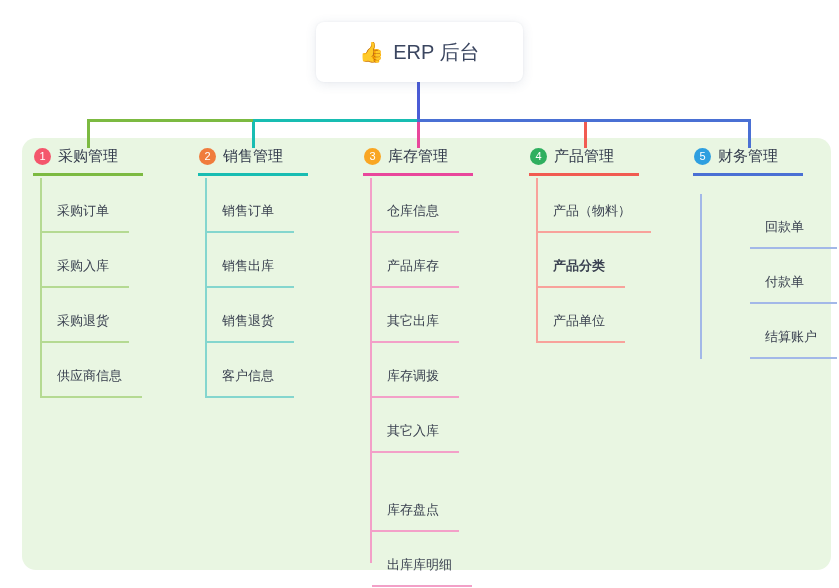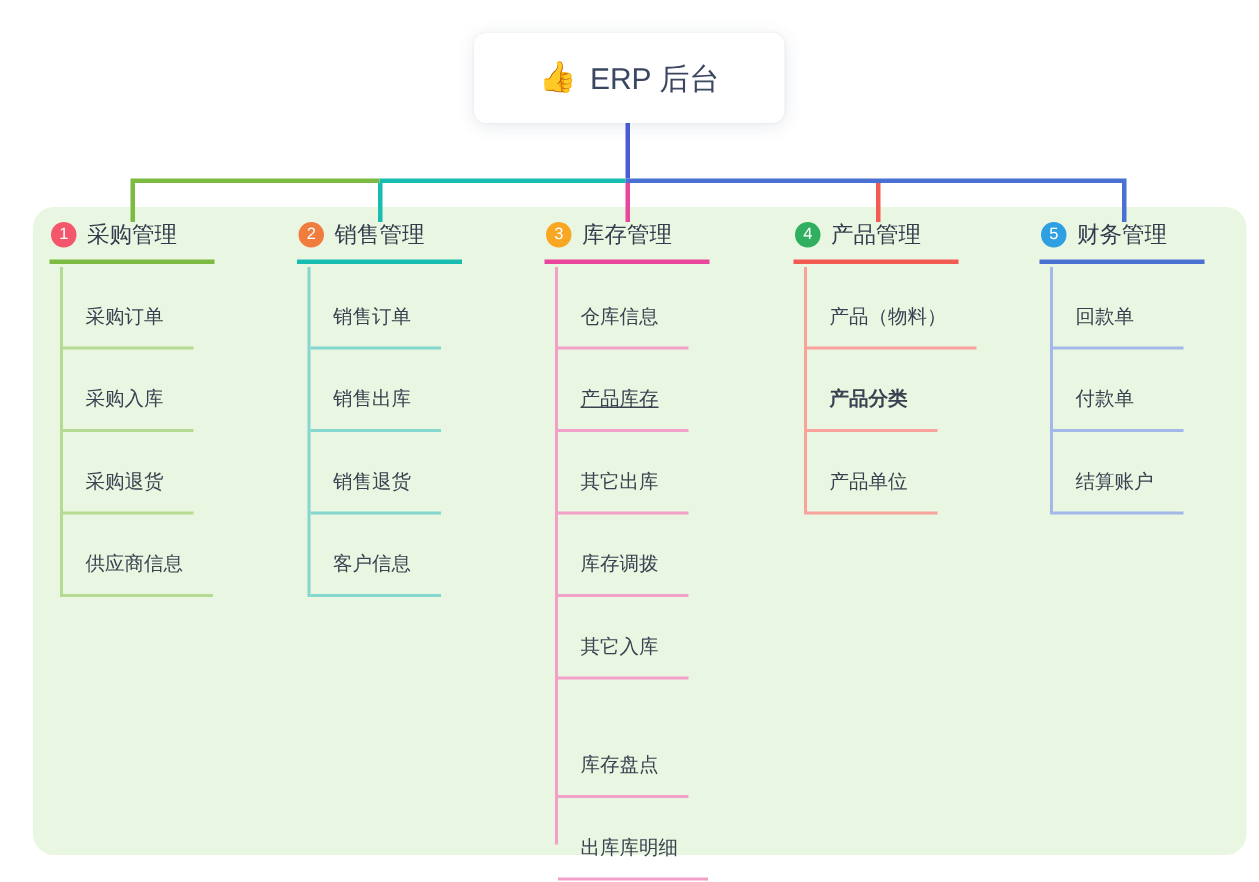--- a/index.html
+++ b/index.html
@@ -115,21 +115,21 @@
         </div>
       </div>
       <div class="branch-label" style="left: 363px; border-bottom: 3px solid rgb(233, 71, 156);">
         <span class="badge" style="background: rgb(249, 166, 35);">3</span>
         <span>库存管理</span>
       </div>
       <div class="children" style="left: 370px; top: 178px; height: 385px; border-left: 2px solid rgb(243, 160, 200);">
         <div class="child-row" style="border-bottom: 2px solid rgb(243, 160, 200);">
           <span>仓库信息</span>
         </div>
-        <div class="child-row" style="border-bottom: 2px solid rgb(243, 160, 200); text-decoration: underline;">
+        <div class="child-row" style="border-bottom: 2px solid rgb(243, 160, 200);">
           <span>产品库存</span>
         </div>
         <div class="child-row" style="border-bottom: 2px solid rgb(243, 160, 200);">
           <span>其它出库</span>
         </div>
         <div class="child-row" style="border-bottom: 2px solid rgb(243, 160, 200);">
           <span>库存调拨</span>
         </div>
         <div class="child-row" style="border-bottom: 2px solid rgb(243, 160, 200);">
           <span>其它入库</span>
@@ -153,21 +153,21 @@
           <span>产品分类</span>
         </div>
         <div class="child-row" style="border-bottom: 2px solid rgb(248, 162, 155);">
           <span>产品单位</span>
         </div>
       </div>
       <div class="branch-label" style="left: 693px; border-bottom: 3px solid rgb(74, 112, 212);">
         <span class="badge" style="background: rgb(46, 159, 224);">5</span>
         <span>财务管理</span>
       </div>
-      <div class="children" style="left: 700px; top: 178px; height: 165px; border-left: 2px solid rgb(163, 184, 232);">
+      <div class="children" style="left: 700px; top: 194px; height: 165px; border-left: 2px solid rgb(163, 184, 232); padding-left: 48px;">
         <div class="child-row" style="border-bottom: 2px solid rgb(163, 184, 232);">
           <span>回款单</span>
         </div>
         <div class="child-row" style="border-bottom: 2px solid rgb(163, 184, 232);">
           <span>付款单</span>
         </div>
         <div class="child-row" style="border-bottom: 2px solid rgb(163, 184, 232);">
           <span>结算账户</span>
         </div>
       </div>

